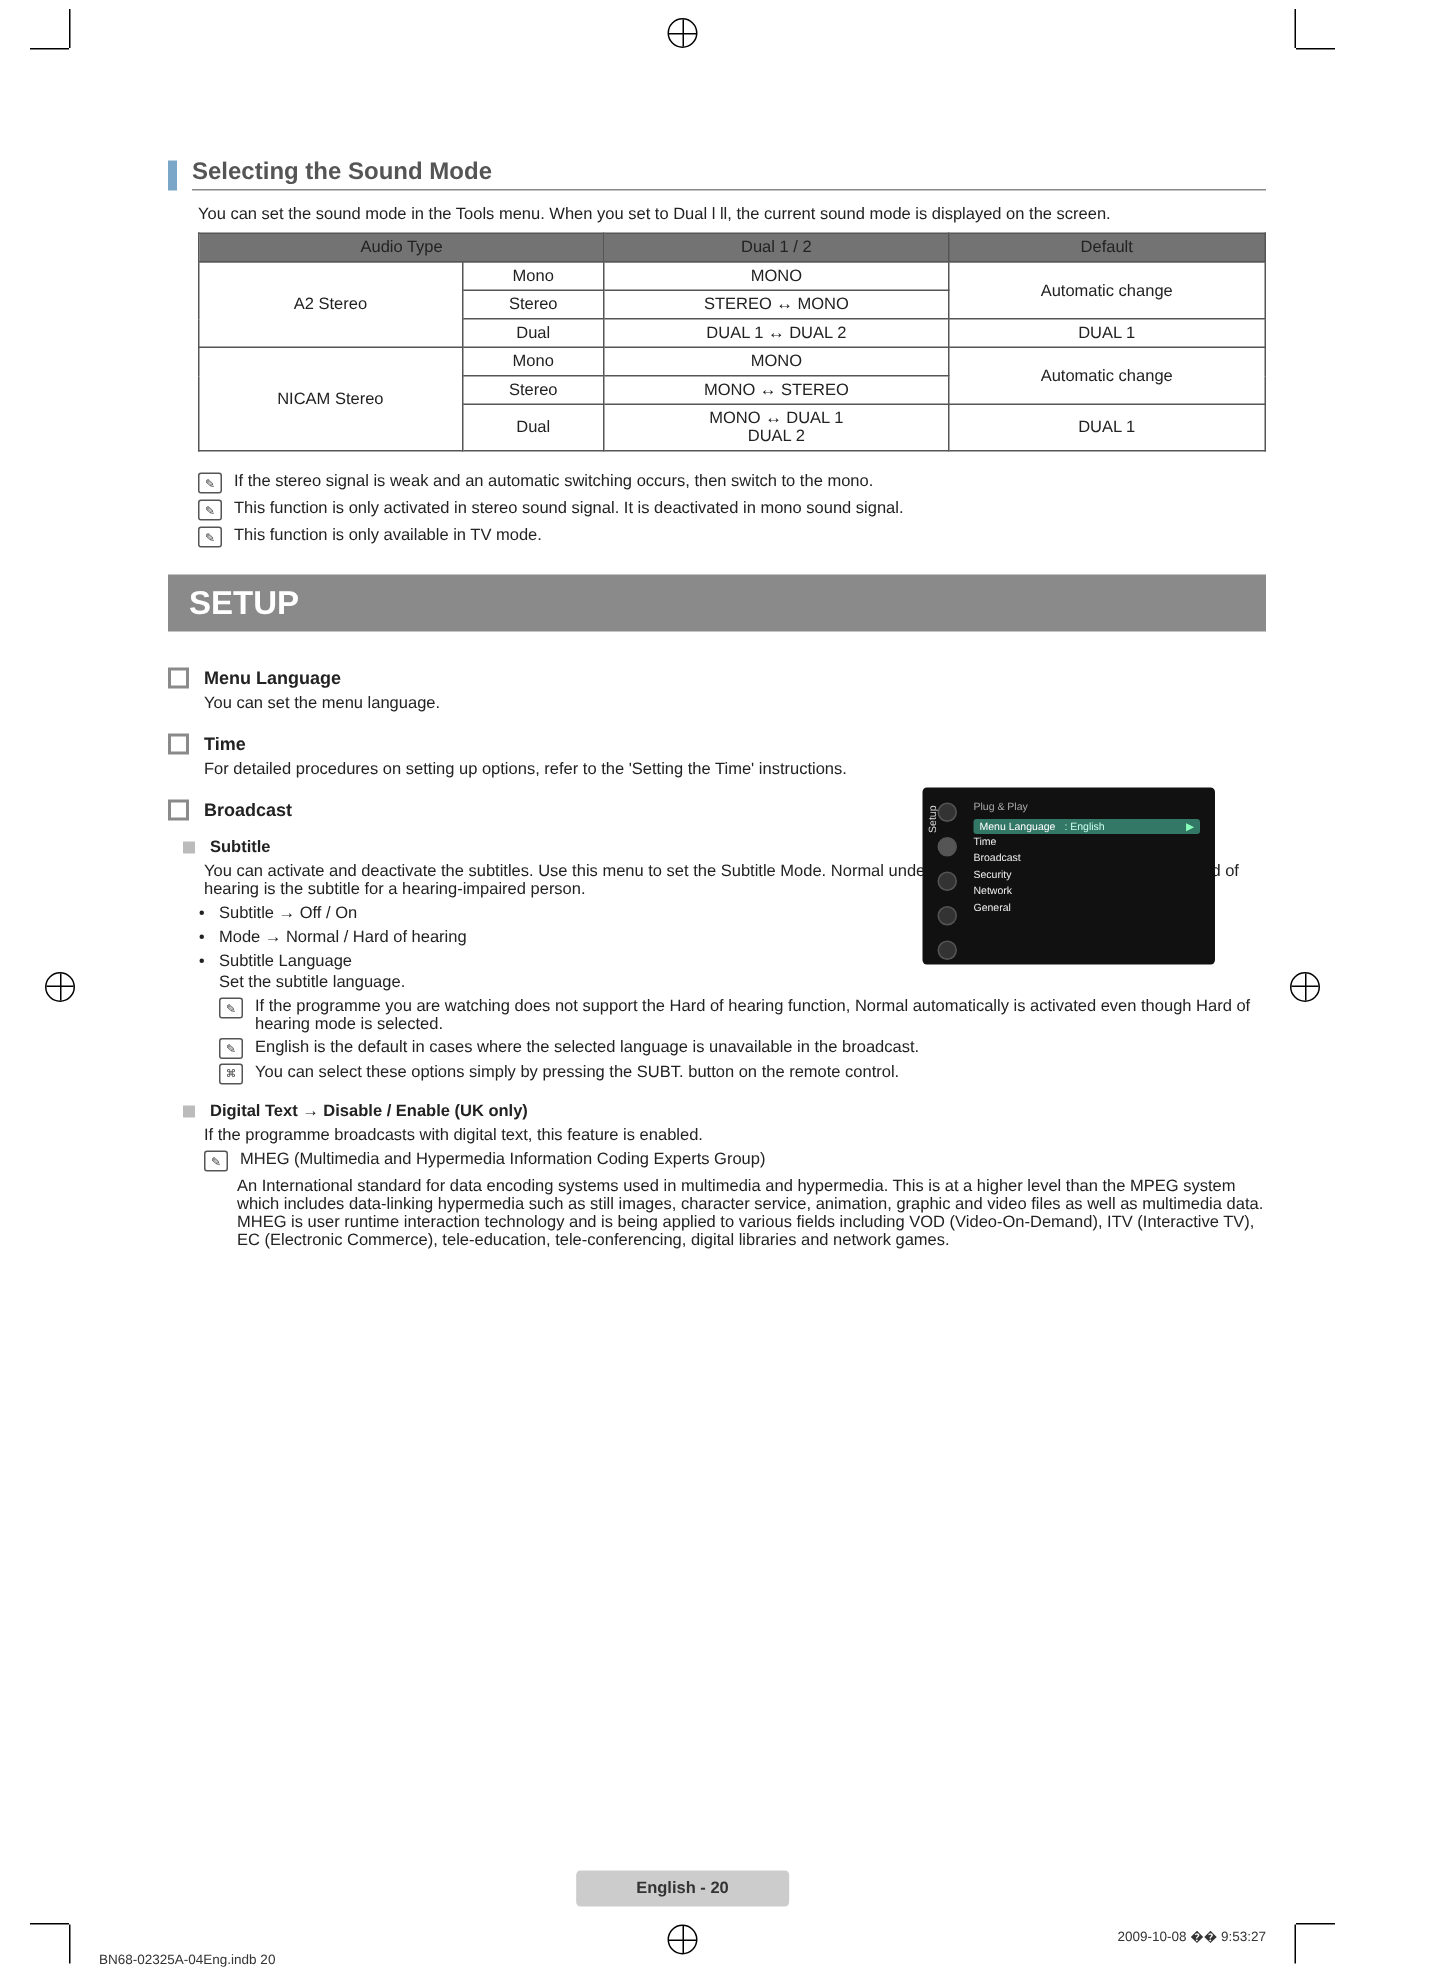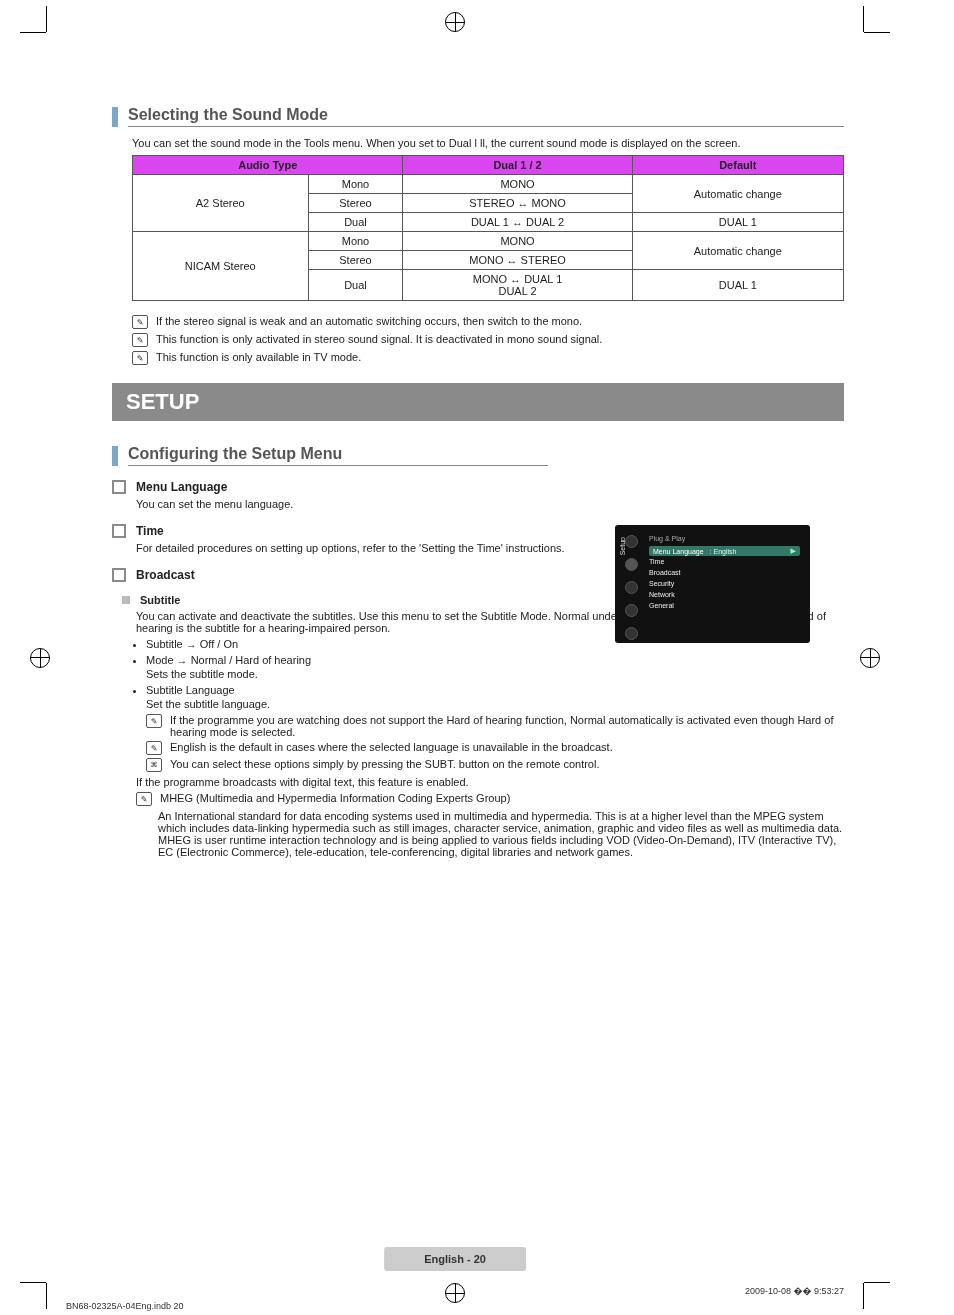--- a/index.html
+++ b/index.html
@@ -42,21 +42,21 @@
   .sec-head h2{
     font-size:16px;color:#555;font-weight:bold;margin:0;border-bottom:none;font-family:Arial
   }
   .sec-underline{border-bottom:1px solid #888;flex:1;height:20px;margin-left:0;position:relative}
 
   .intro{margin:0 0 6px 20px}
 
   
   table{border-collapse:collapse;width:100%;margin:2px 0 14px 20px;width:calc(100% - 20px)}
   th,td{border:1px solid #555;padding:3px 6px;text-align:center;font-size:11px}
-  th{background:#d946ef;font-weight:bold}
+  th{background:#737373;font-weight:normal}
   td.label-col{font-weight:normal}
 
   .notes-block{margin:6px 0 18px 20px}
   .note-line{margin:4px 0;display:flex;gap:8px;align-items:flex-start}
   .note-icon{
     flex:none;width:14px;height:12px;border:1px solid #555;border-radius:2px;font-size:8px;
     display:flex;align-items:center;justify-content:center;color:#333;
   }
 
   
@@ -223,26 +223,20 @@
       <span class="rt">: English</span>
       <span class="tv-arrow-r">▶</span>
     </div>
     <div class="tv-row">Time</div>
     <div class="tv-row">Broadcast</div>
     <div class="tv-row">Security</div>
     <div class="tv-row">Network</div>
     <div class="tv-row">General</div>
   </div>
 
-  <div class="sec-head">
-    <span class="bar"></span>
-    <div class="sec-underline" style="flex:0 0 420px">
-      <h2>Configuring the Setup Menu</h2>
-    </div>
-  </div>
 
   <div class="sq-head">
     <span class="sq"></span>
     <span>Menu Language</span>
   </div>
   <p class="body-text">You can set the menu language.</p>
 
   <div class="sq-head">
     <span class="sq"></span>
     <span>Time</span>
@@ -261,21 +255,20 @@
   <p class="body-text">
     <span>You can activate and deactivate the subtitles. Use this menu to set the Subtitle Mode. </span><b>Normal</b><span> under the menu is the basic subtitle and </span><b>Hard of hearing</b><span> is the subtitle for a hearing-impaired person.</span>
   </p>
 
   <ul class="bullets">
     <li>
       <b>Subtitle → Off / On</b>
     </li>
     <li>
       <b>Mode → Normal / Hard of hearing</b>
-      <div class="li-text">Sets the subtitle mode.</div>
     </li>
     <li>
       <b>Subtitle Language</b>
       <div class="li-text">Set the subtitle language.</div>
       <div class="inner-notes">
         <div class="note-line">
           <span class="note-icon">✎</span>
           <span>
             <span>If the programme you are watching does not support the </span><b>Hard of hearing</b><span> function, </span><b>Normal</b><span> automatically is activated even though </span><b>Hard of hearing</b><span> mode is selected.</span>
           </span>
@@ -287,20 +280,24 @@
         <div class="note-line">
           <span class="kb-icon">⌘</span>
           <span>
             <span>You can select these options simply by pressing the </span><b>SUBT.</b><span> button on the remote control.</span>
           </span>
         </div>
       </div>
     </li>
   </ul>
 
+  <div class="sub-sq-head">
+    <span class="ssq"></span>
+    <span>Digital Text → Disable / Enable (UK only)</span>
+  </div>
   <p class="body-text">If the programme broadcasts with digital text, this feature is enabled.</p>
   <div class="body-text">
     <div class="note-line">
       <span class="note-icon">✎</span>
       <span>MHEG (Multimedia and Hypermedia Information Coding Experts Group)</span>
     </div>
     <p style="margin:4px 0 0 22px">An International standard for data encoding systems used in multimedia and hypermedia. This is at a higher level than the MPEG system which includes data-linking hypermedia such as still images, character service, animation, graphic and video files as well as multimedia data. MHEG is user runtime interaction technology and is being applied to various fields including VOD (Video-On-Demand), ITV (Interactive TV), EC (Electronic Commerce), tele-education, tele-conferencing, digital libraries and network games.</p>
   </div>
 
   <div class="page-footer-pill">English - 20</div>

